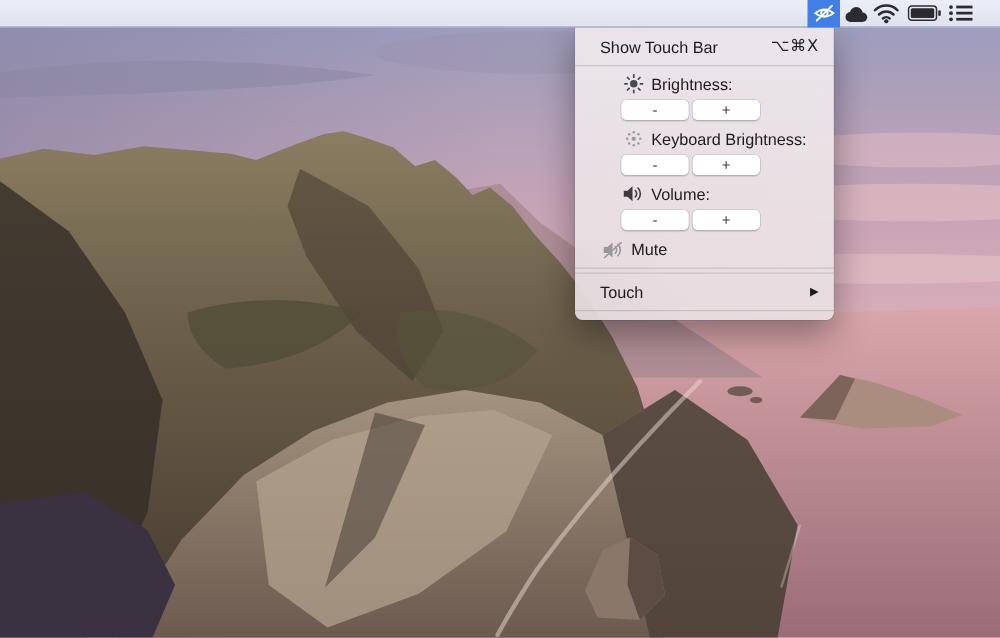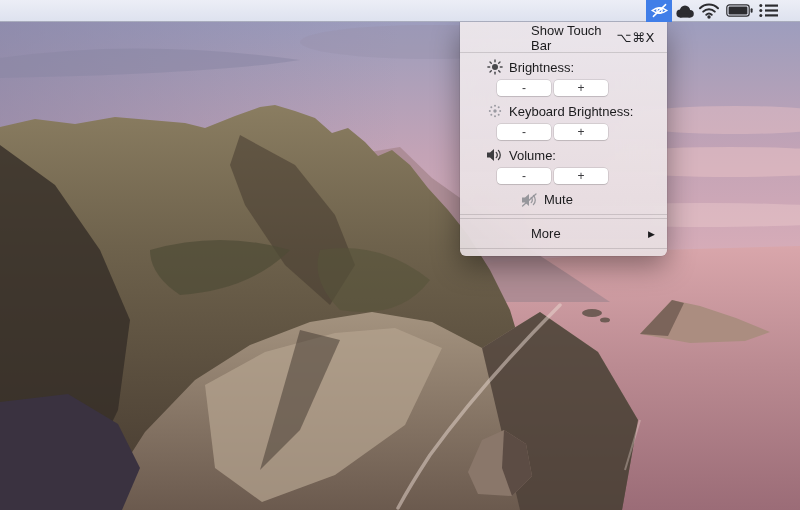--- a/index.html
+++ b/index.html
@@ -28,25 +28,25 @@
   .dropdown{
     position:absolute;left:460px;top:22px;width:207px;z-index:4;
     background:linear-gradient(rgba(240,234,237,.93),rgba(231,224,226,.90));
     backdrop-filter:blur(22px) saturate(140%);
     -webkit-backdrop-filter:blur(22px) saturate(140%);
     border-radius:0 0 6px 6px;
     box-shadow:0 10px 28px rgba(0,0,0,.38),0 0 0 .5px rgba(0,0,0,.12);
     padding:4px 0;box-sizing:border-box;
     color:#1b1b1d;font-size:13px;
   }
-  .mi{display:flex;align-items:center;height:23px;padding:0 12px 0 32px;margin-left:39px;}
+  .mi{display:flex;align-items:center;height:23px;padding:0 12px 0 20px;}
   .shortcut{margin-left:auto;color:#222226;letter-spacing:.5px;
     font-family:"DejaVu Sans","Liberation Sans",sans-serif;}
   .sep{height:1px;background:rgba(0,0,0,.13);margin:3px 0;}
-  .ctrl-label{display:flex;align-items:center;height:22px;padding-left:26px;gap:6px;}
+  .ctrl-label{display:flex;align-items:center;height:22px;padding-left:38px;gap:6px;}
   .ctrl-icon{width:17px;height:17px;display:flex;align-items:center;justify-content:center;flex:0 0 17px;}
   .btn-row{display:flex;gap:3px;padding-left:37px;margin:2px 0 4px;}
   .btn{
     width:54px;height:16px;background:#ffffff;border:none;border-radius:4px;
     box-shadow:0 0 0 .5px rgba(0,0,0,.18),0 1px 1px rgba(0,0,0,.10);
     font-family:"Liberation Sans",sans-serif;font-size:12px;line-height:14px;
     color:#3c3c3f;padding:0;cursor:default;
   }
   .mi.with-icon{padding-left:22px;gap:6px;text-align:right;}
   .submenu-arrow{margin-left:auto;font-size:9px;color:#1b1b1d;
@@ -266,20 +266,20 @@
     </span>
     <span>Mute</span>
   </div>
 
   <div class="sep"></div>
 
 
   <div class="sep"></div>
 
   <div class="mi">
-    <span>More</span>
+    <span>Touch</span>
     <span class="submenu-arrow">▶</span>
   </div>
 
   <div class="sep"></div>
 
 
 </div>
 
 </body></html>

